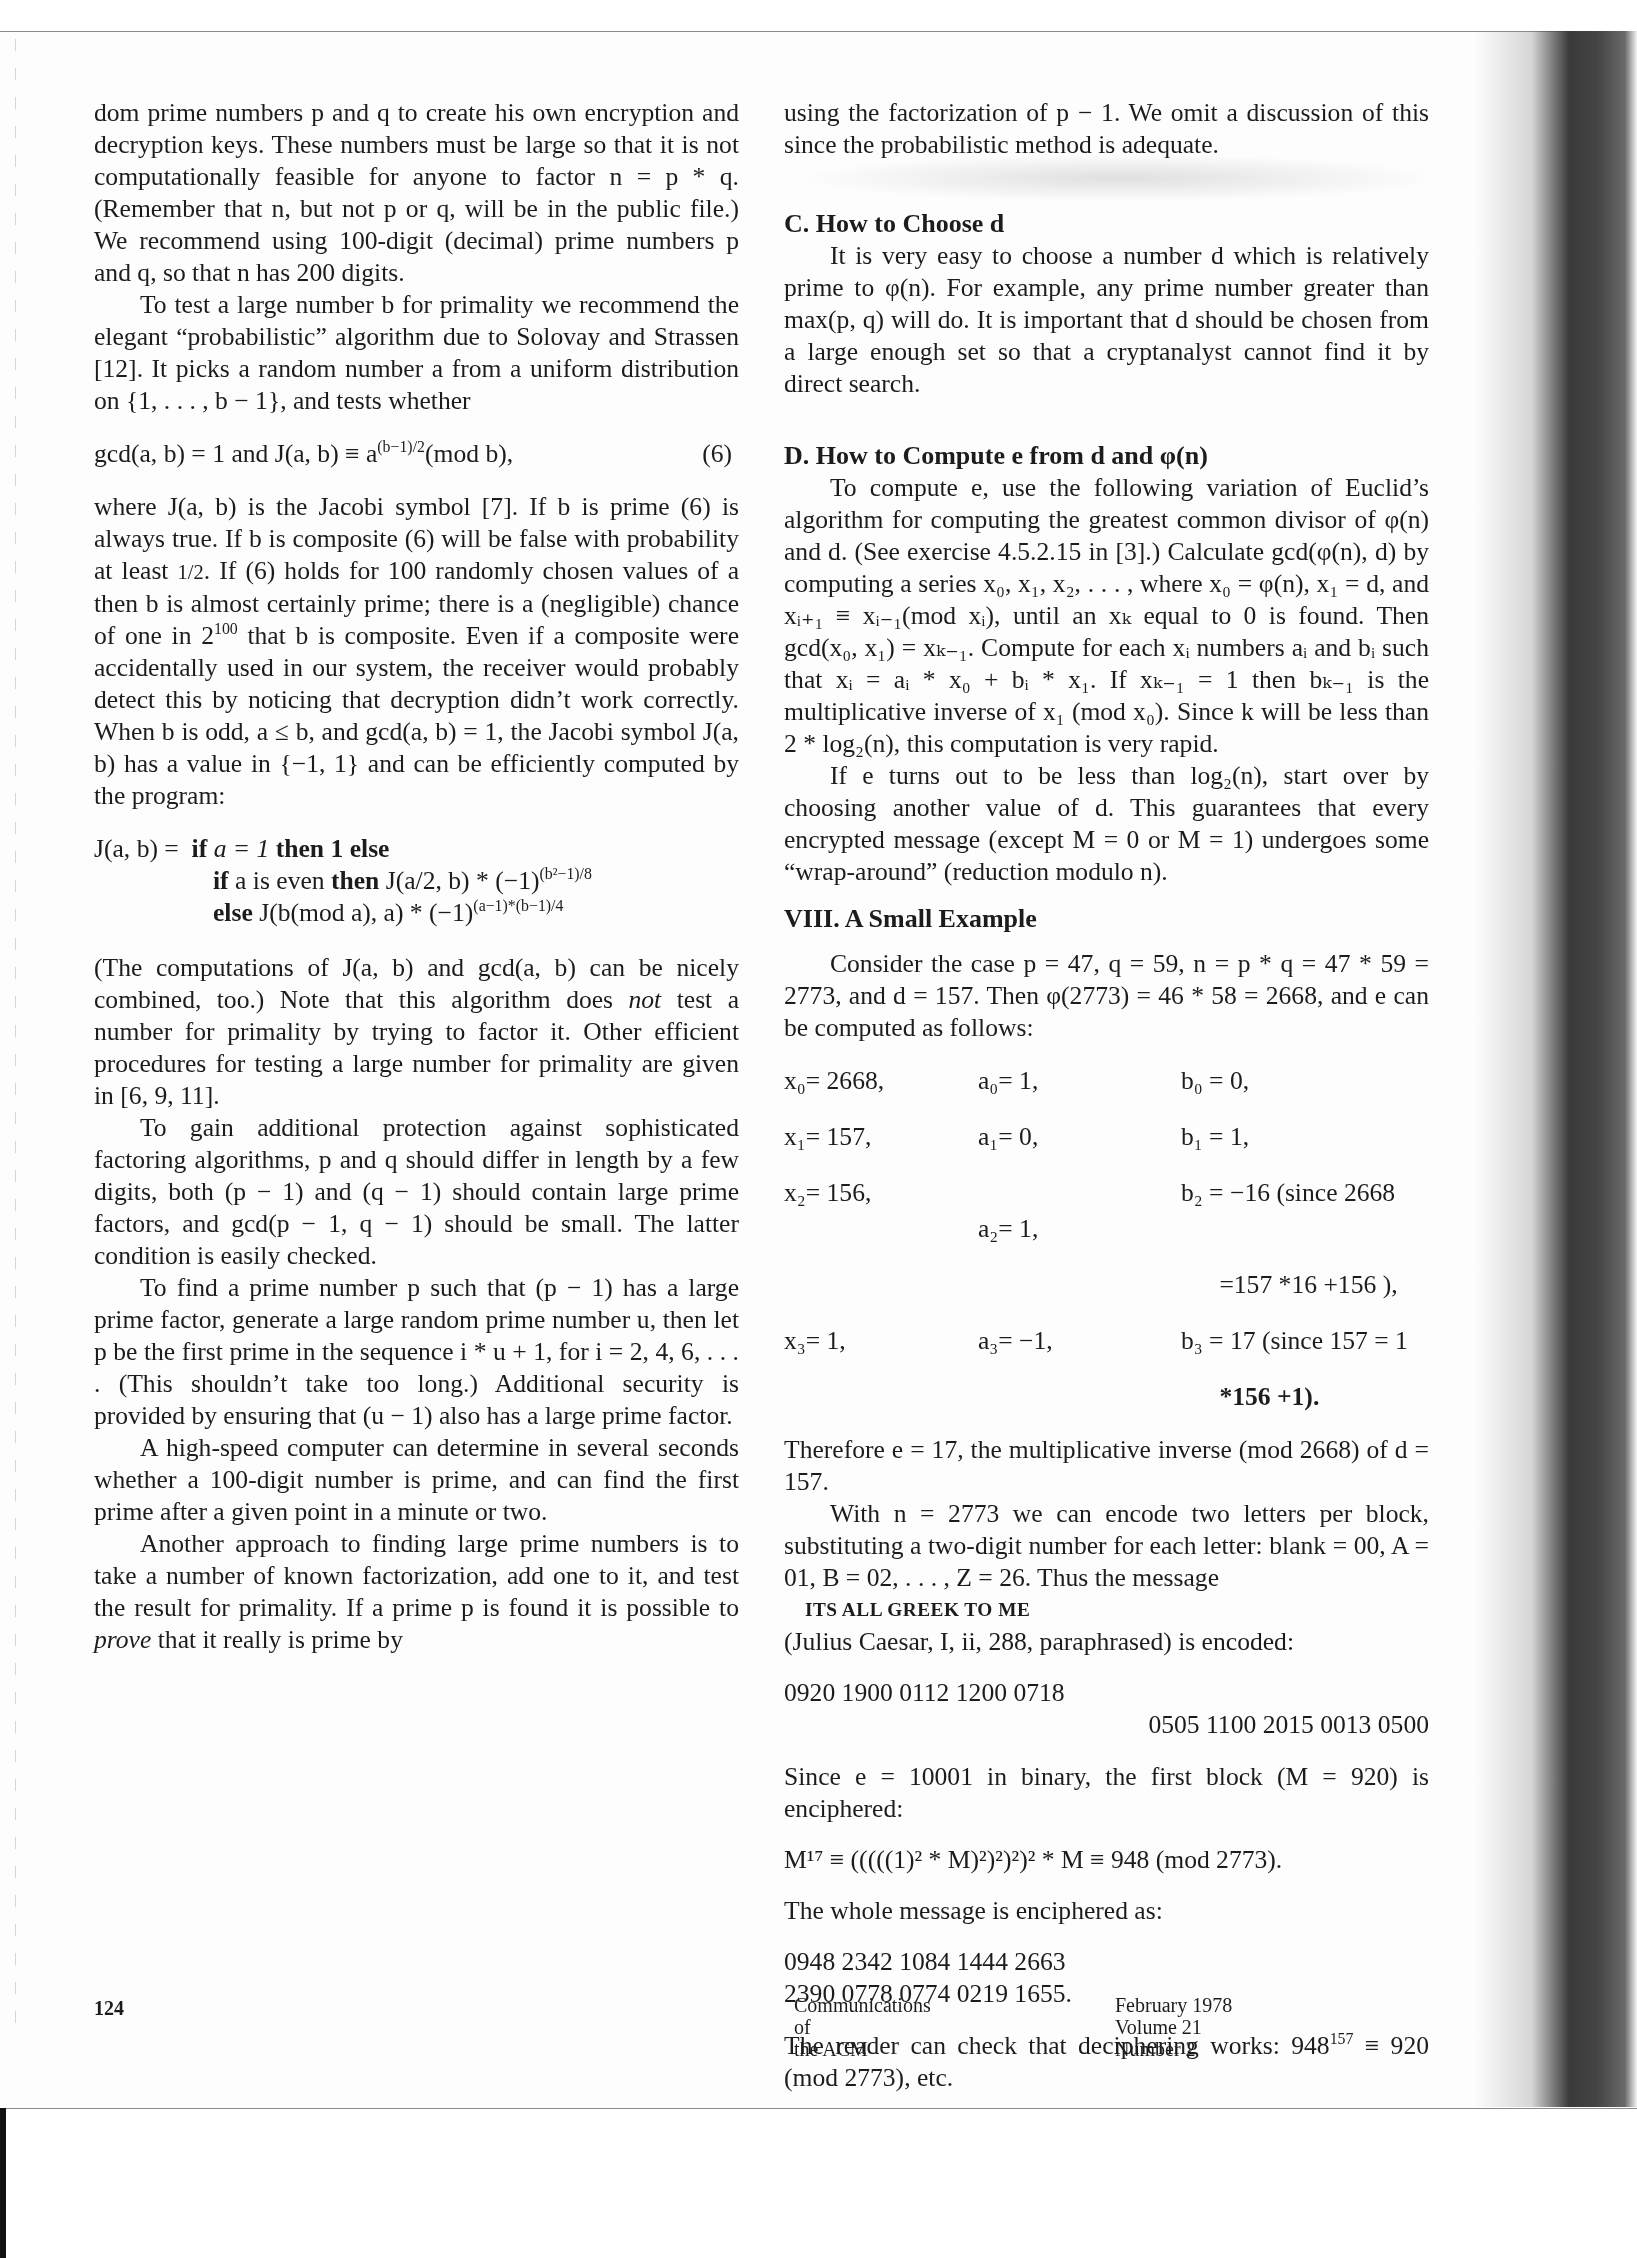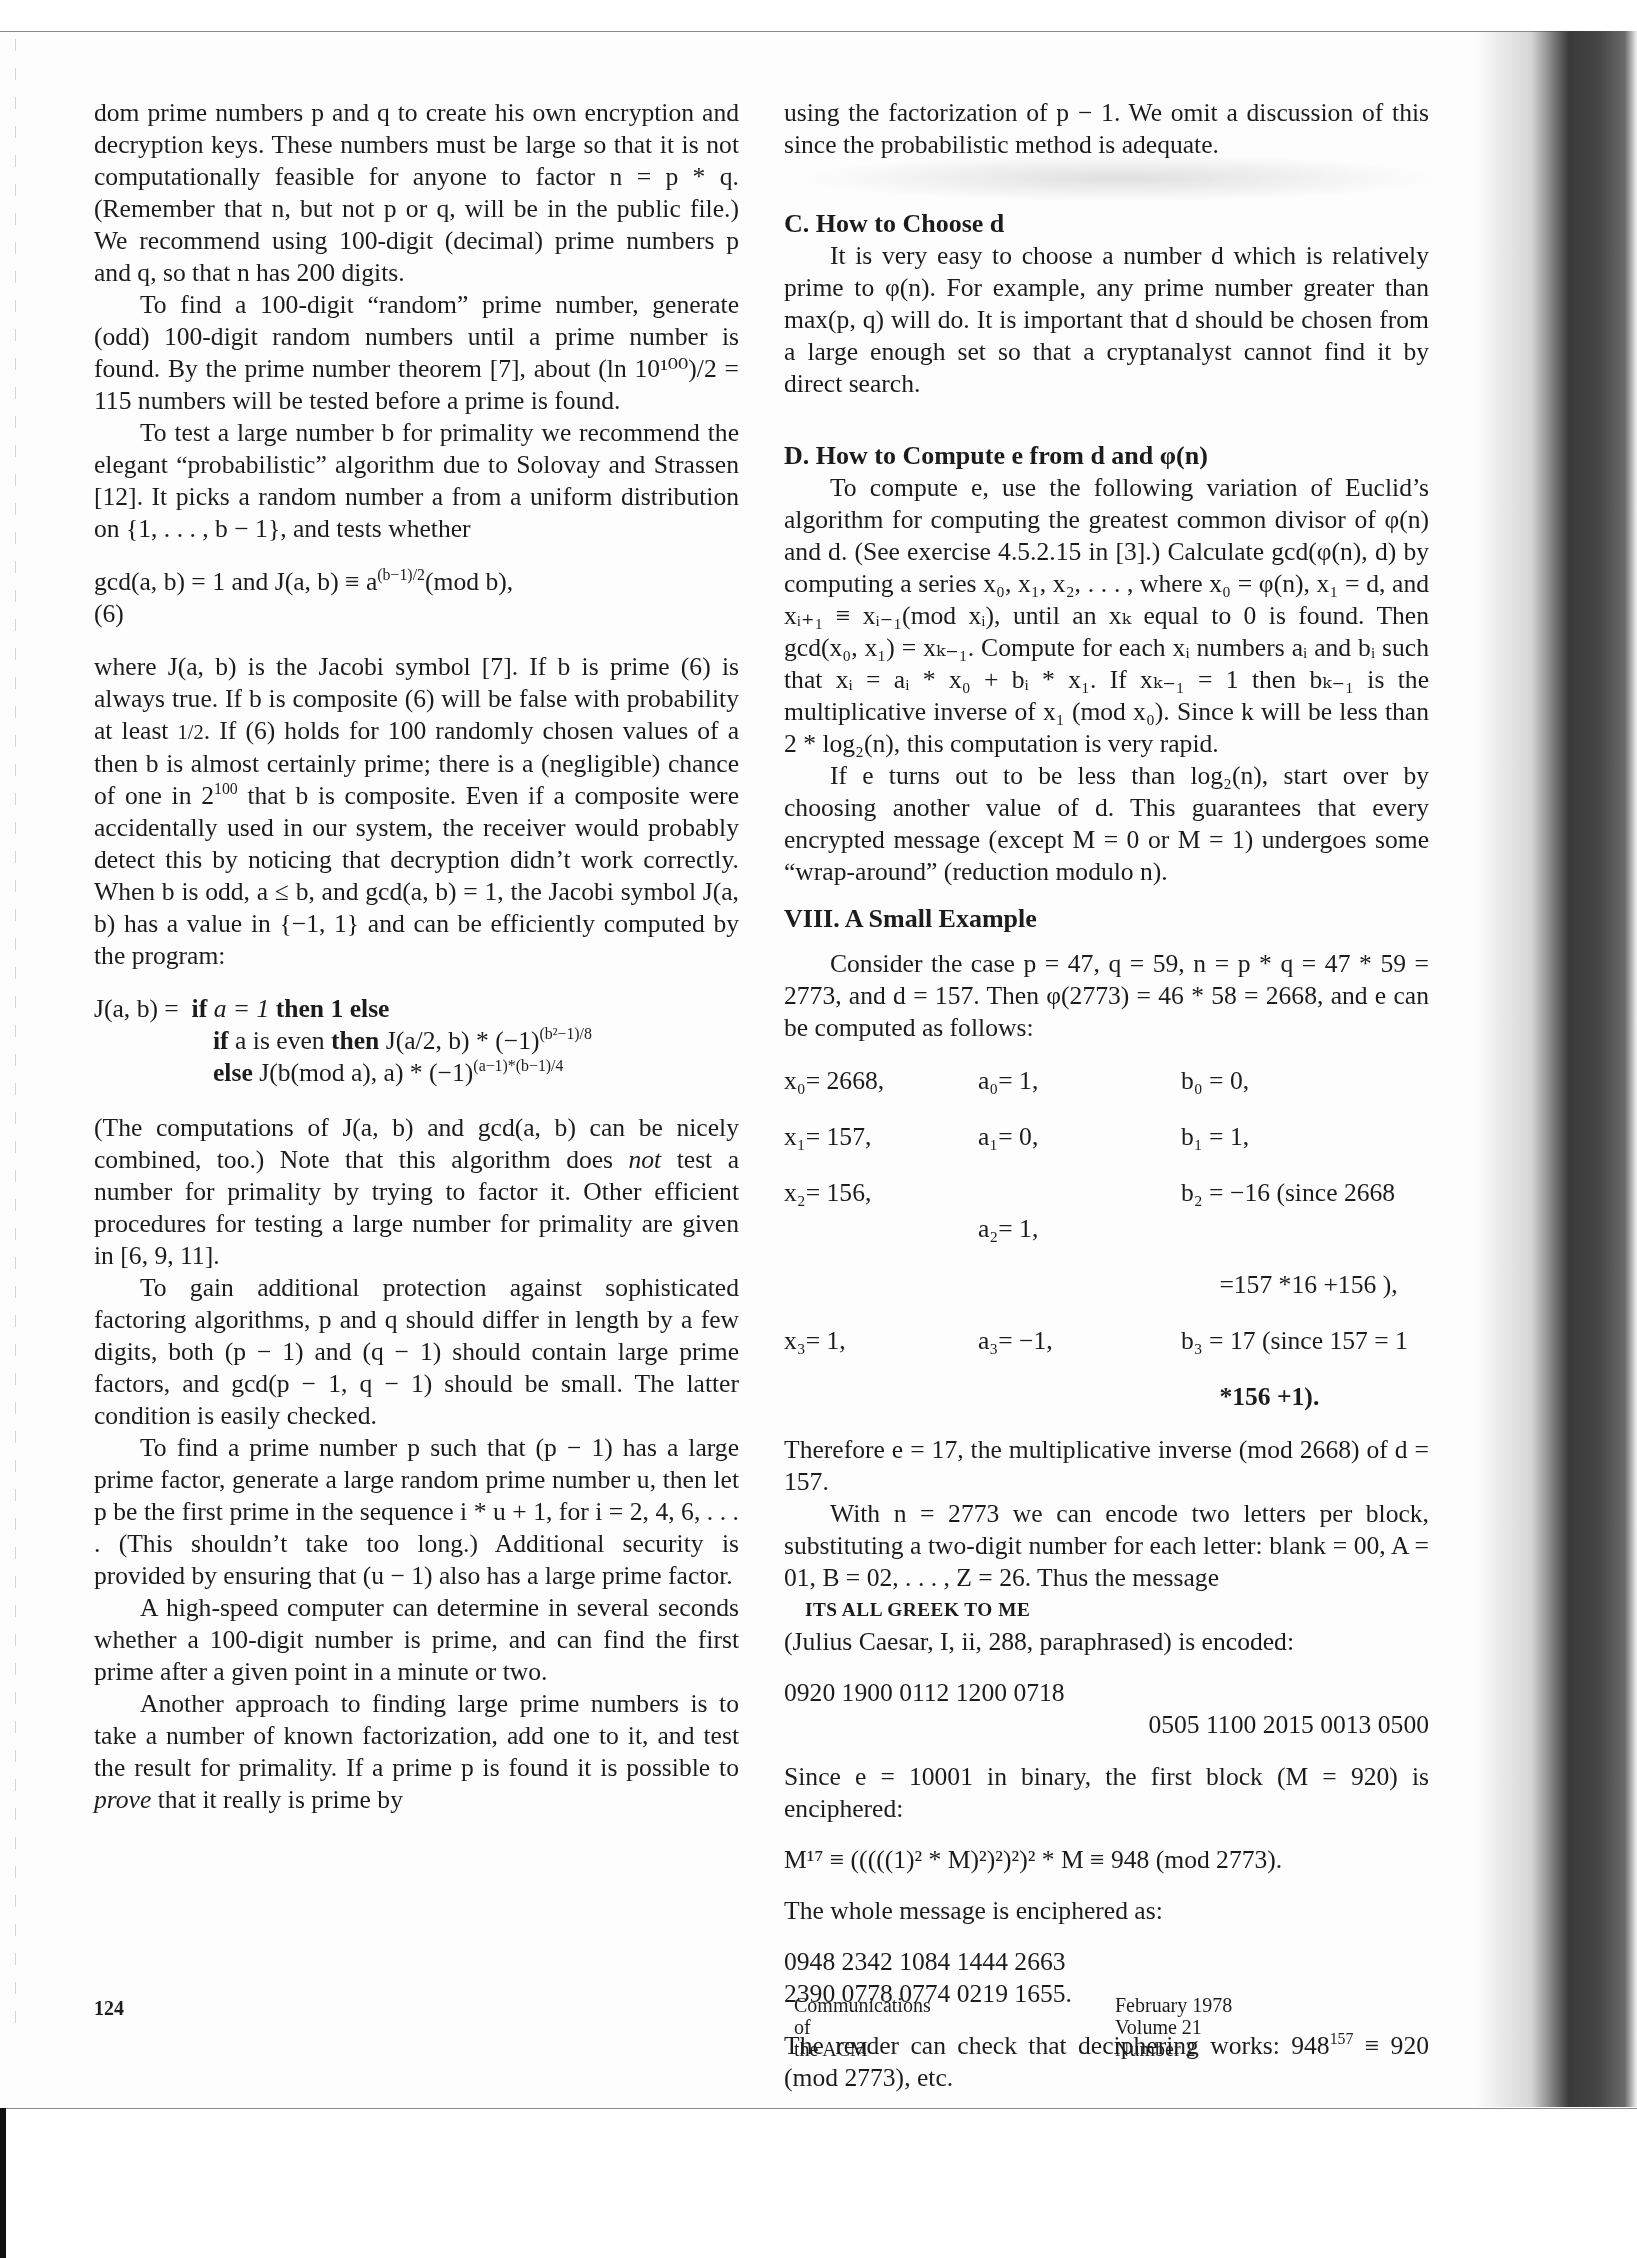--- a/index.html
+++ b/index.html
@@ -28,21 +28,21 @@
     opacity:.6;
   }
   .column { position:absolute; font-size:25.6px; line-height:32px; }
   .col-left { left:94px; top:97px; width:645px; }
   .col-right { left:784px; top:97px; width:645px; }
   p { margin:0; text-align:justify; }
   p.indent { text-indent:46px; }
   .i { font-style:italic; }
   .b { font-weight:bold; }
   sup, sub { font-size:62%; line-height:0; }
-  .eq { display:flex; justify-content:space-between; margin:21px 7px 21px 0;flex-direction:column; }
+  .eq { display:flex; justify-content:space-between; margin:21px 7px 21px 0; }
   .prog { margin:21px 0 23px 0; }
   .prog .line { white-space:nowrap; }
   .prog .sub { padding-left:119px; }
   h3 { font-size:26px; font-weight:bold; margin:0; line-height:33px; }
   .sec-gap { height:33px; }
   .table-x { display:grid; grid-template-columns:170px 179px 1fr; margin:21px 0 21px 0;gap:24px; }
   .table-x div { white-space:nowrap; }
   .smallcaps { font-size:19.3px; letter-spacing:0.5px; padding-left:21px; font-weight:600; }
   .numline { white-space:nowrap; }
   .numline.right { text-align:right; }
@@ -60,21 +60,20 @@
 <body>
 
 <div class="scan-page"></div>
 <div class="left-margin-mark"></div>
 <div class="scan-noise"></div>
 <div class="spine-shadow"></div>
 <div class="left-edge-bar"></div>
 
 <div class="column col-left">
   <p>dom prime numbers p and q to create his own encryption and decryption keys. These numbers must be large so that it is not computationally feasible for anyone to factor n = p * q. (Remember that n, but not p or q, will be in the public file.) We recommend using 100-digit (decimal) prime numbers p and q, so that n has 200 digits.</p>
-  <p class="indent">To find a 100-digit “random” prime number, generate (odd) 100-digit random numbers until a prime number is found. By the prime number theorem [7], about (ln 10¹⁰⁰)/2 = 115 numbers will be tested before a prime is found.</p>
   <p class="indent">To test a large number b for primality we recommend the elegant “probabilistic” algorithm due to Solovay and Strassen [12]. It picks a random number a from a uniform distribution on {1, . . . , b − 1}, and tests whether</p>
 
   <div class="eq">
     <span><span>gcd(a, b) = 1 and J(a, b) ≡ a</span><sup>(b−1)/2</sup><span>(mod b),</span></span>
     <span>(6)</span>
   </div>
 
   <p><span>where J(a, b) is the Jacobi symbol [7]. If b is prime (6) is always true. If b is composite (6) will be false with probability at least </span><span style="font-size:80%">1/2</span><span>. If (6) holds for 100 randomly chosen values of a then b is almost certainly prime; there is a (negligible) chance of one in 2</span><sup>100</sup><span> that b is composite. Even if a composite were accidentally used in our system, the receiver would probably detect this by noticing that decryption didn’t work correctly. When b is odd, a ≤ b, and gcd(a, b) = 1, the Jacobi symbol J(a, b) has a value in {−1, 1} and can be efficiently computed by the program:</span></p>
 
   <div class="prog">

